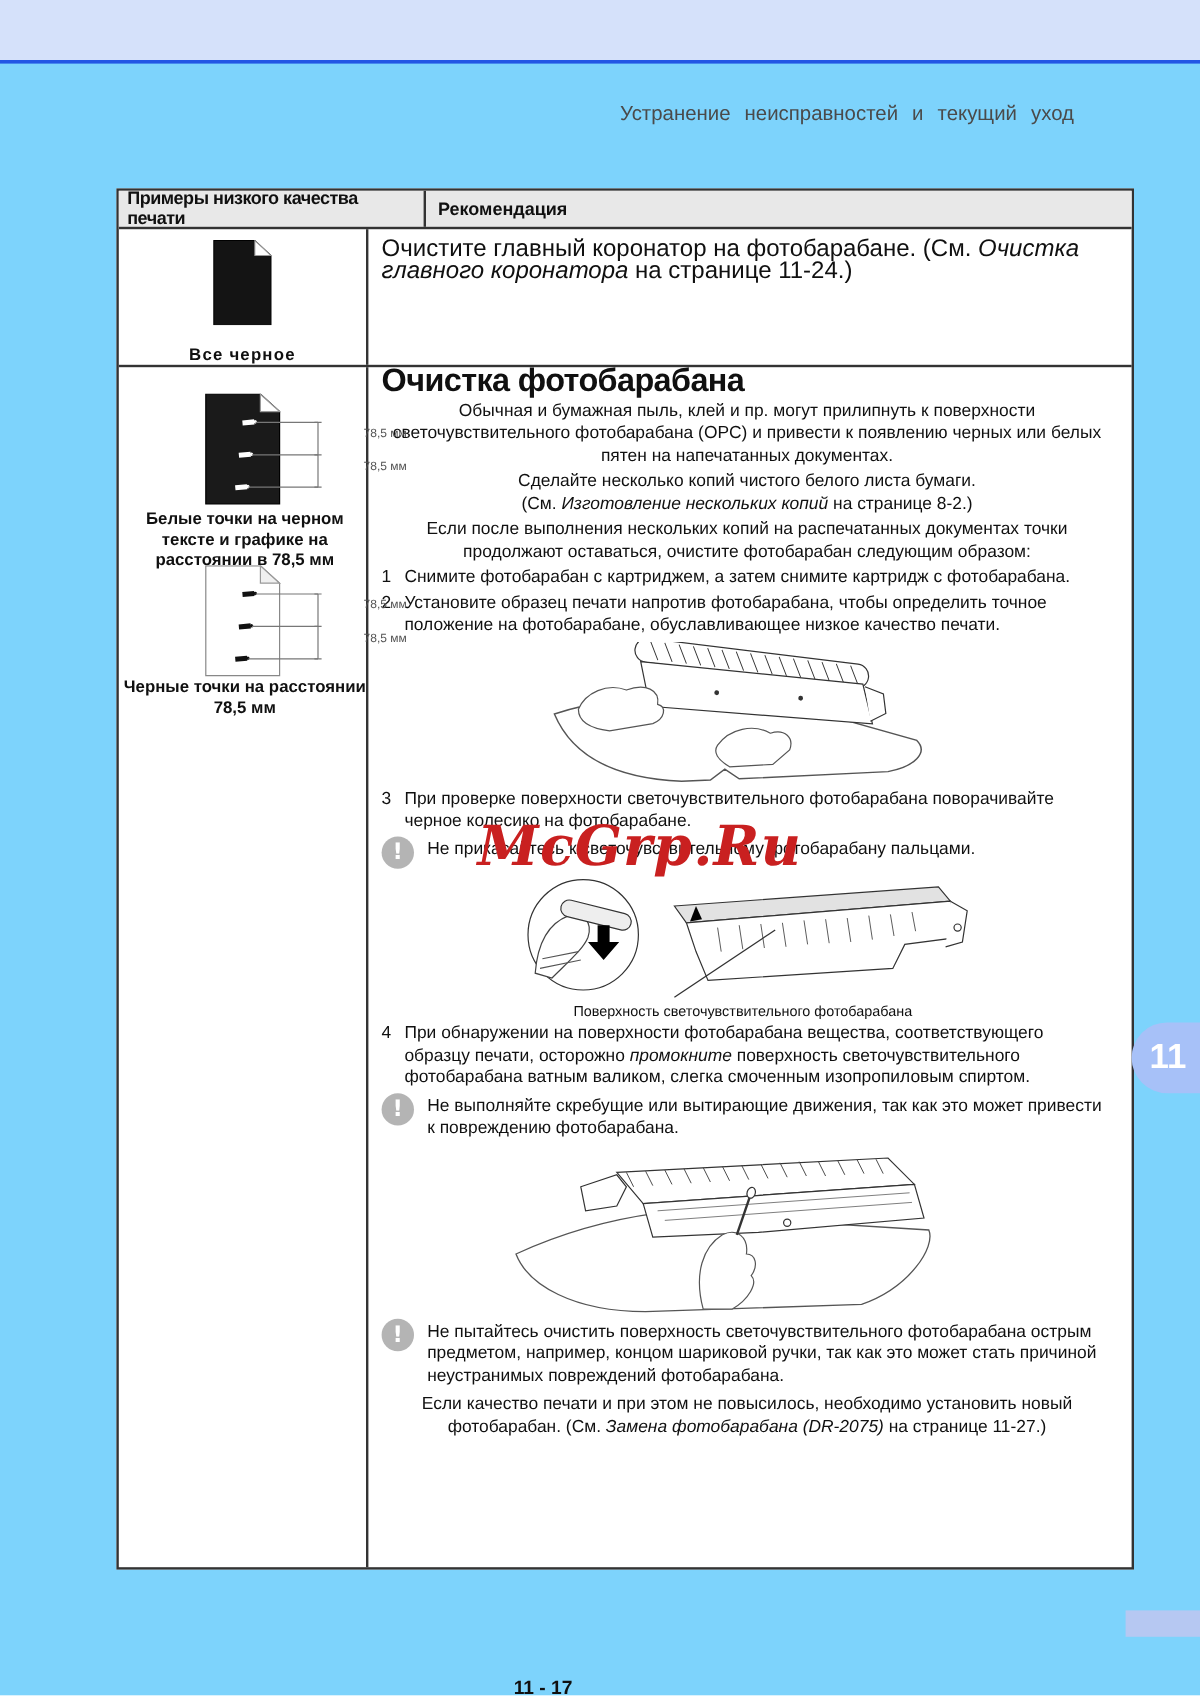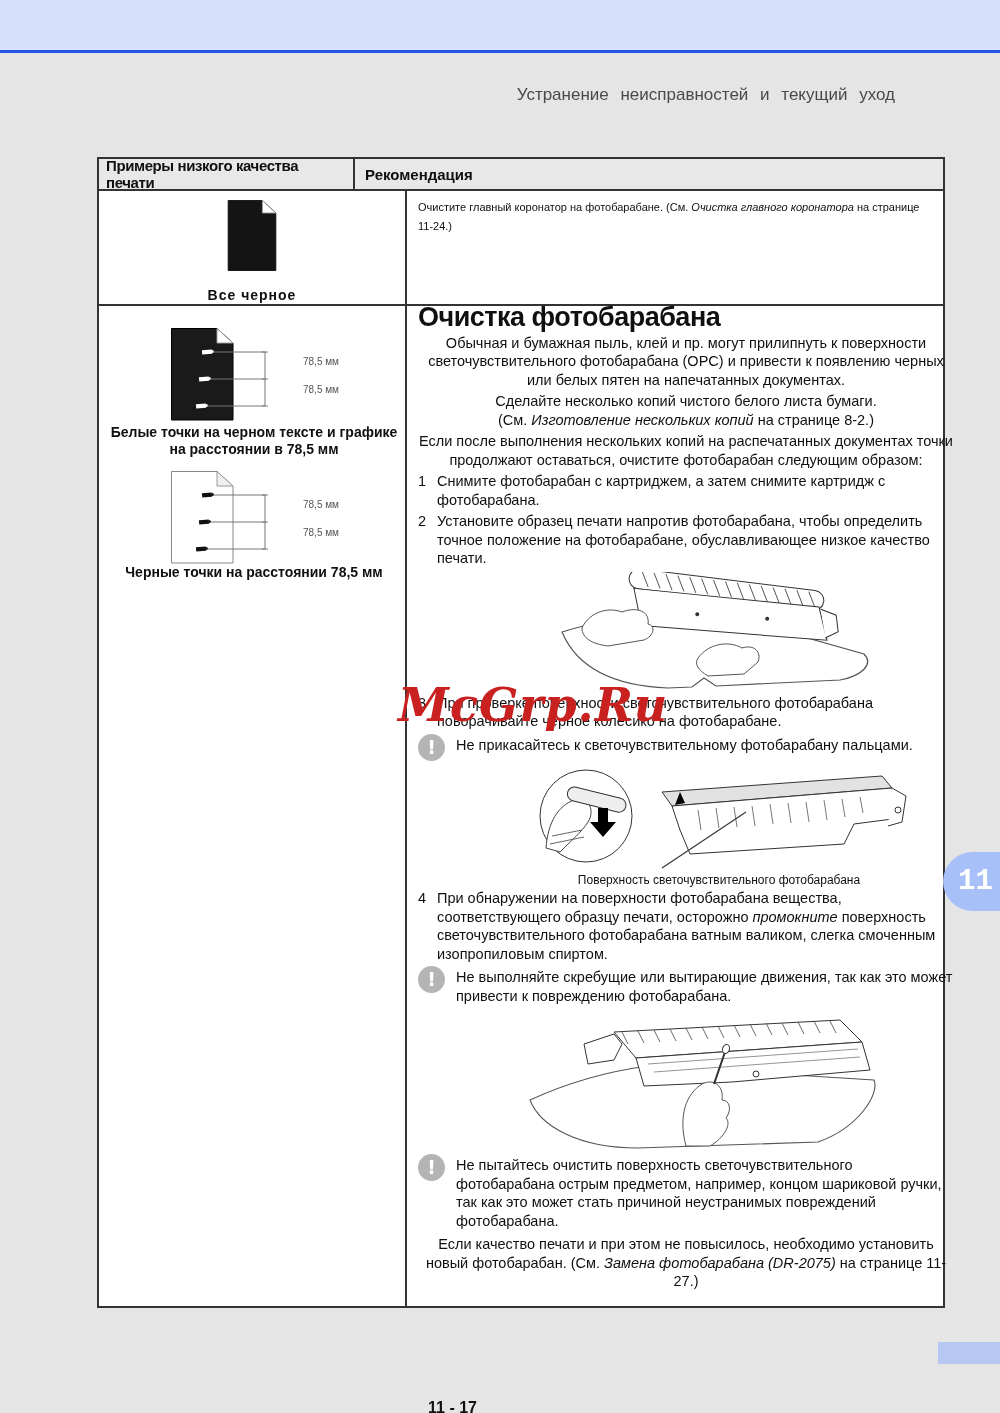--- a/index.html
+++ b/index.html
@@ -1,38 +1,38 @@
 <!DOCTYPE html>
 <html><head>
 <meta charset="utf-8">
 <style>
   html,body{margin:0;padding:0;background:#fff;}
-  .page{position:relative;width:1000px;height:1413px;background:#e5e5e5;
+  .page{position:relative;width:1000px;height:1413px;background:#7dd3fc;
         font-family:"Liberation Sans",sans-serif;color:#101010;overflow:hidden;}
 
   
   .band{position:absolute;left:0;top:0;width:1000px;height:50px;background:#d5e1fa;}
   .rule{position:absolute;left:0;top:50px;width:1000px;height:3px;background:#2356e4;}
   .running-head{position:absolute;top:85px;right:105px;font-size:17px;color:#4a4a4a;word-spacing:7px;}
 
   
   .tbl{position:absolute;left:97px;top:157px;width:848px;height:1151px;border:2px solid #333;
        box-sizing:border-box;display:flex;flex-direction:column;background:#fff;}
   .thead{display:flex;background:#e8e8e8;border-bottom:2px solid #333;height:30px;flex:none;
          font-weight:700;font-size:15px;justify-content:space-between;}
   .th1{width:256px;border-right:2px solid #333;box-sizing:border-box;display:flex;align-items:center;
        padding:0 4px 0 7px;letter-spacing:-0.4px;}
   .th2{flex:1;display:flex;align-items:center;padding:0 10px;}
   .row{display:flex;min-height:0;}
   .row1{height:113px;flex:none;border-bottom:2px solid #333;}
   .row2{flex:1;}
-  .c1{width:308px;border-right:2px solid #333;box-sizing:border-box;position:relative;flex:none;gap:13px;}
+  .c1{width:208px;border-right:2px solid #333;box-sizing:border-box;position:relative;flex:none;gap:13px;}
   .c2{flex:1;box-sizing:border-box;}
   .row1 .c1{display:flex;flex-direction:column;align-items:center;padding-top:9px;}
-  .row1 .c2{padding:7px 17px 0 11px;font-size:11px;line-height:19px;}
+  .row1 .c2{padding:7px 17px 0 11px;font-size:20px;line-height:19px;}
   .row1 .c2 p{margin:0 0 9px;}
   .cap{font-weight:700;font-size:14px;line-height:17px;text-align:center;}
   .row1 .cap{margin-top:3px;letter-spacing:1px;}
 
   
   .figabs{position:absolute;}
   .dim{position:absolute;font-size:10px;color:#555;white-space:nowrap;}
   .capabs{position:absolute;left:4px;right:0;}
 
   
@@ -52,21 +52,21 @@
   .fig2wrap{margin-left:66px;width:470px;text-align:center;}
   .fig2cap{font-size:12px;margin-top:1px;text-align:center;}
   .fig3{margin-left:100px;}
   i{font-style:italic;}
 
   
   .watermark{position:absolute;left:398px;top:678px;font-family:"DejaVu Serif",serif;
              font-style:italic;font-weight:700;font-size:46px;color:#c92020;letter-spacing:1px;z-index:5;}
   .chapter-tab{position:absolute;left:943px;top:852px;width:57px;height:59px;background:#a7c1f8;
                border-radius:30px 0 0 30px;color:#fff;font-weight:700;font-size:29px;
-               display:flex;align-items:center;padding-left:15px;box-sizing:border-box;z-index:4;font-family:Liberation Mono, monospace;}
+               display:flex;align-items:center;padding-left:15px;box-sizing:border-box;z-index:4;}
   .folio{position:absolute;top:1399px;left:0;width:905px;text-align:center;font-weight:700;font-size:16px;}
   .folio-bar{position:absolute;left:938px;top:1342px;width:62px;height:22px;background:#b6c8f2;}
 
   svg{display:block;}
 </style>
 </head>
 <body>
 
 <div class="page">
 

